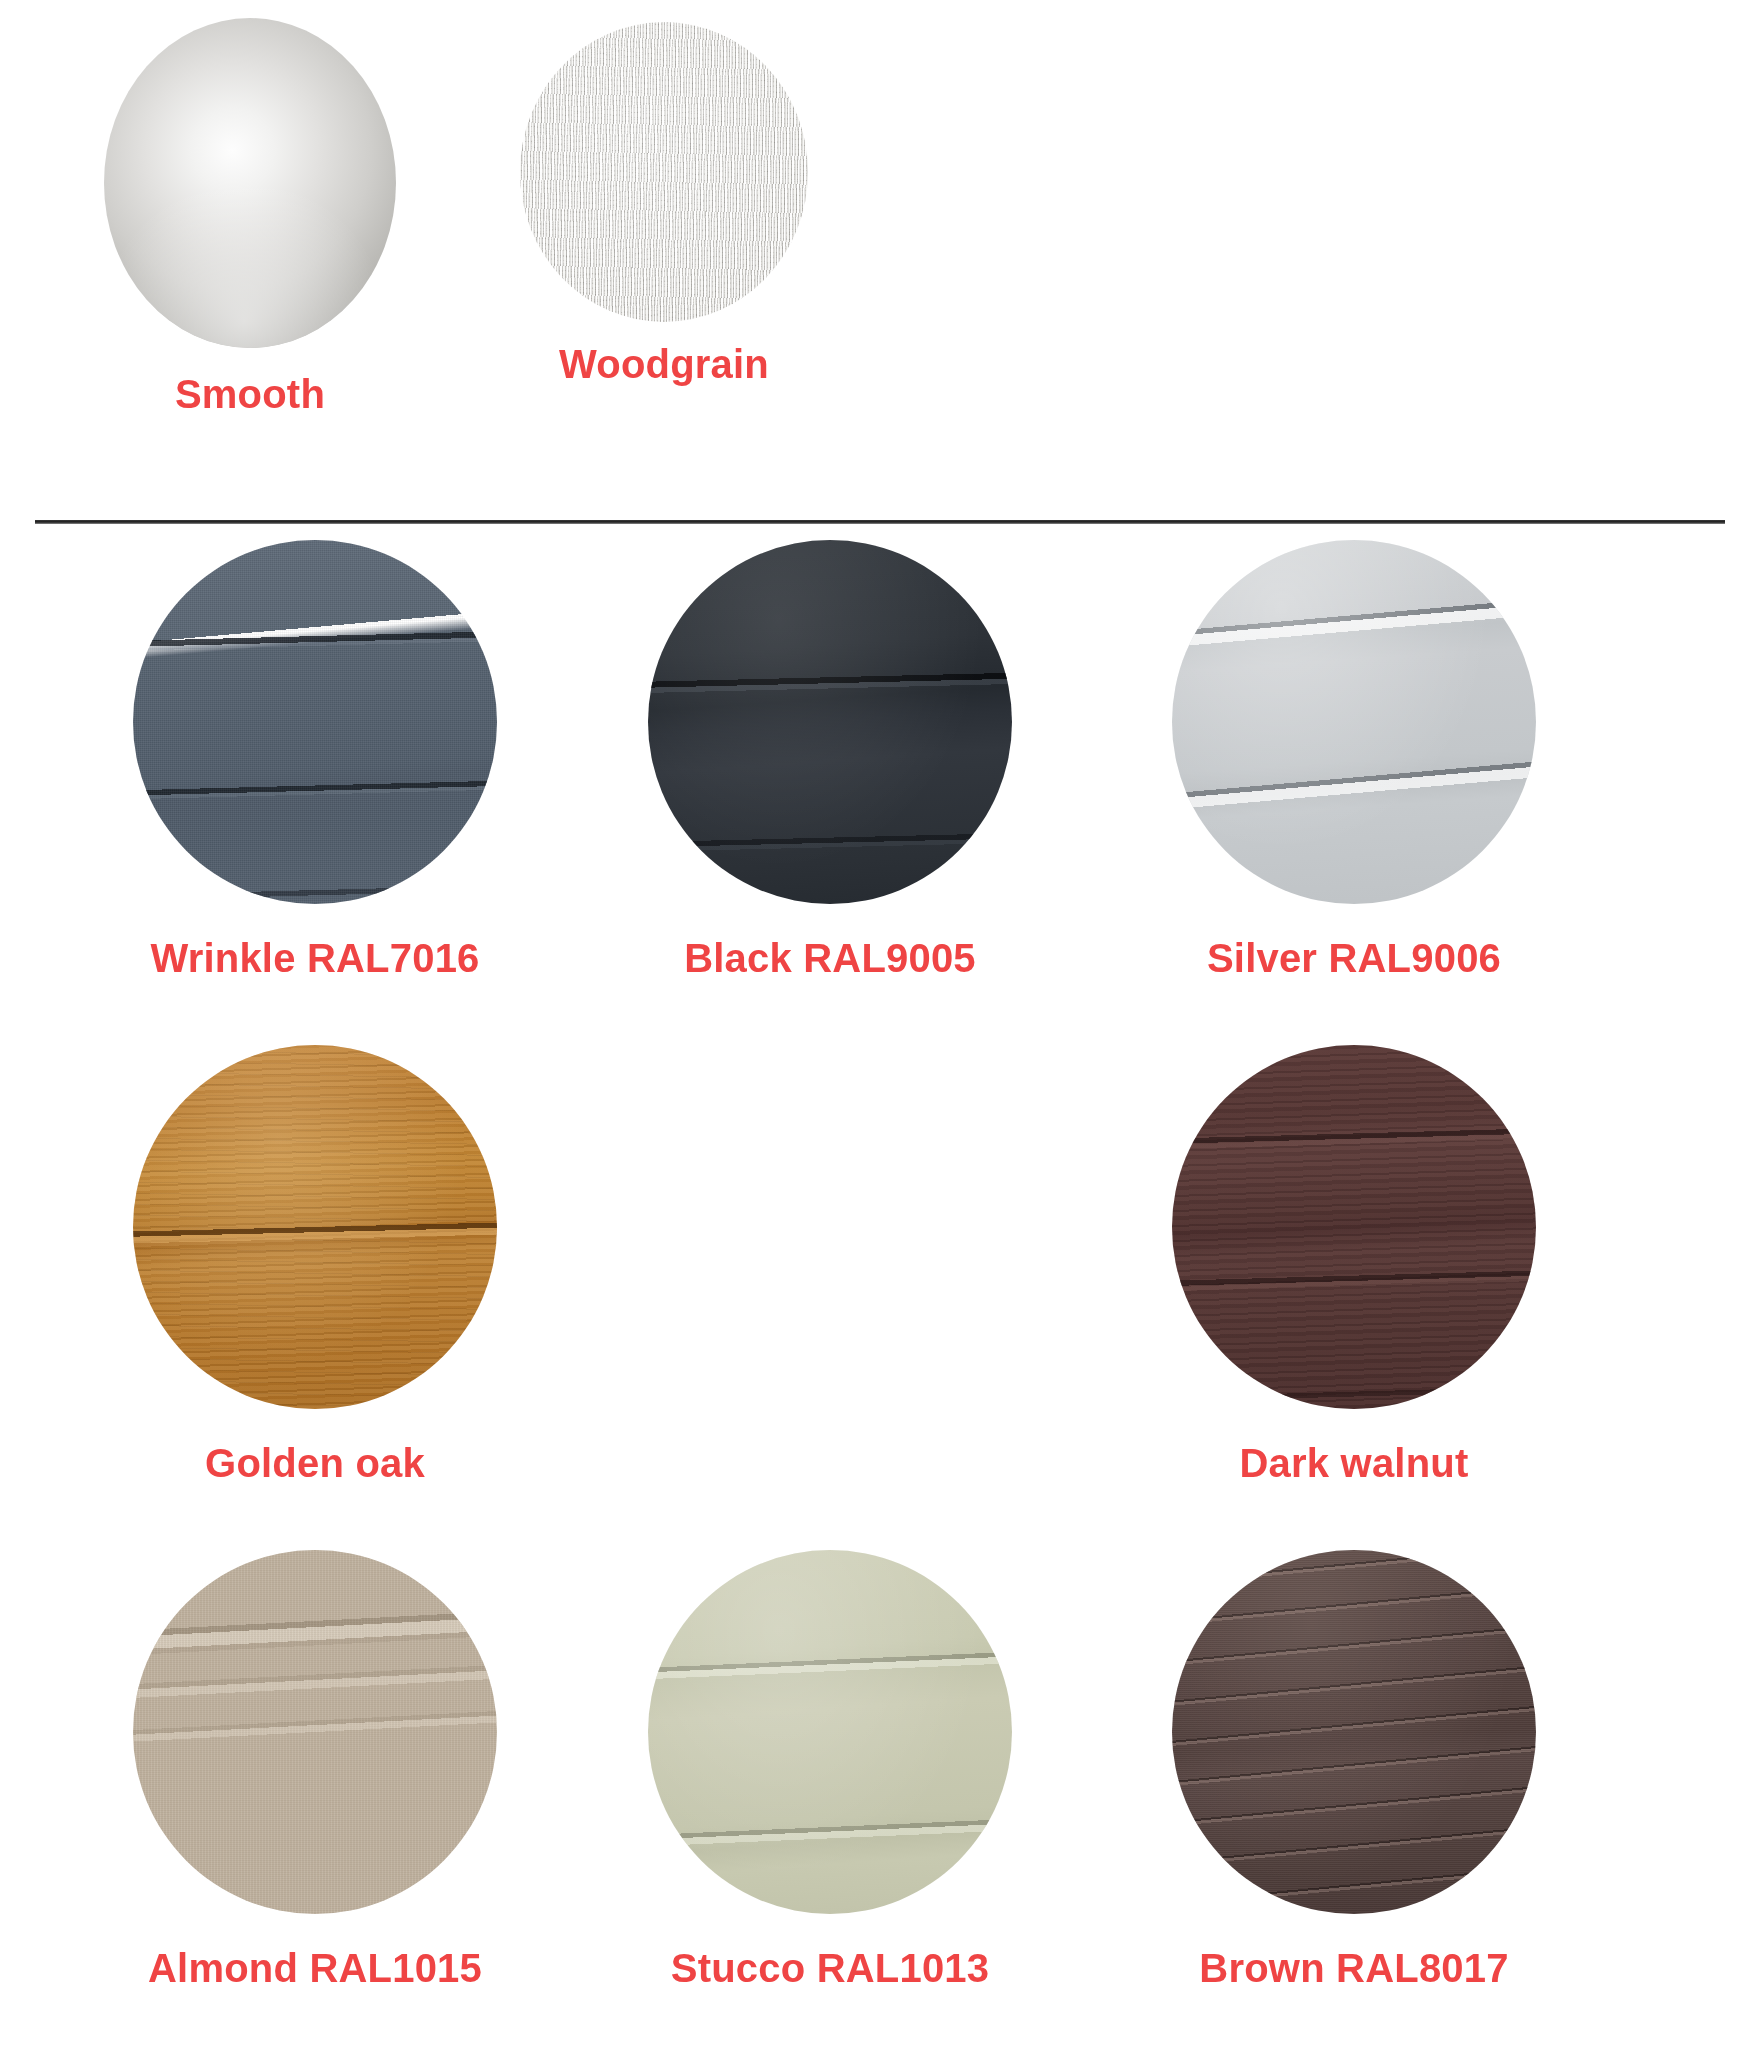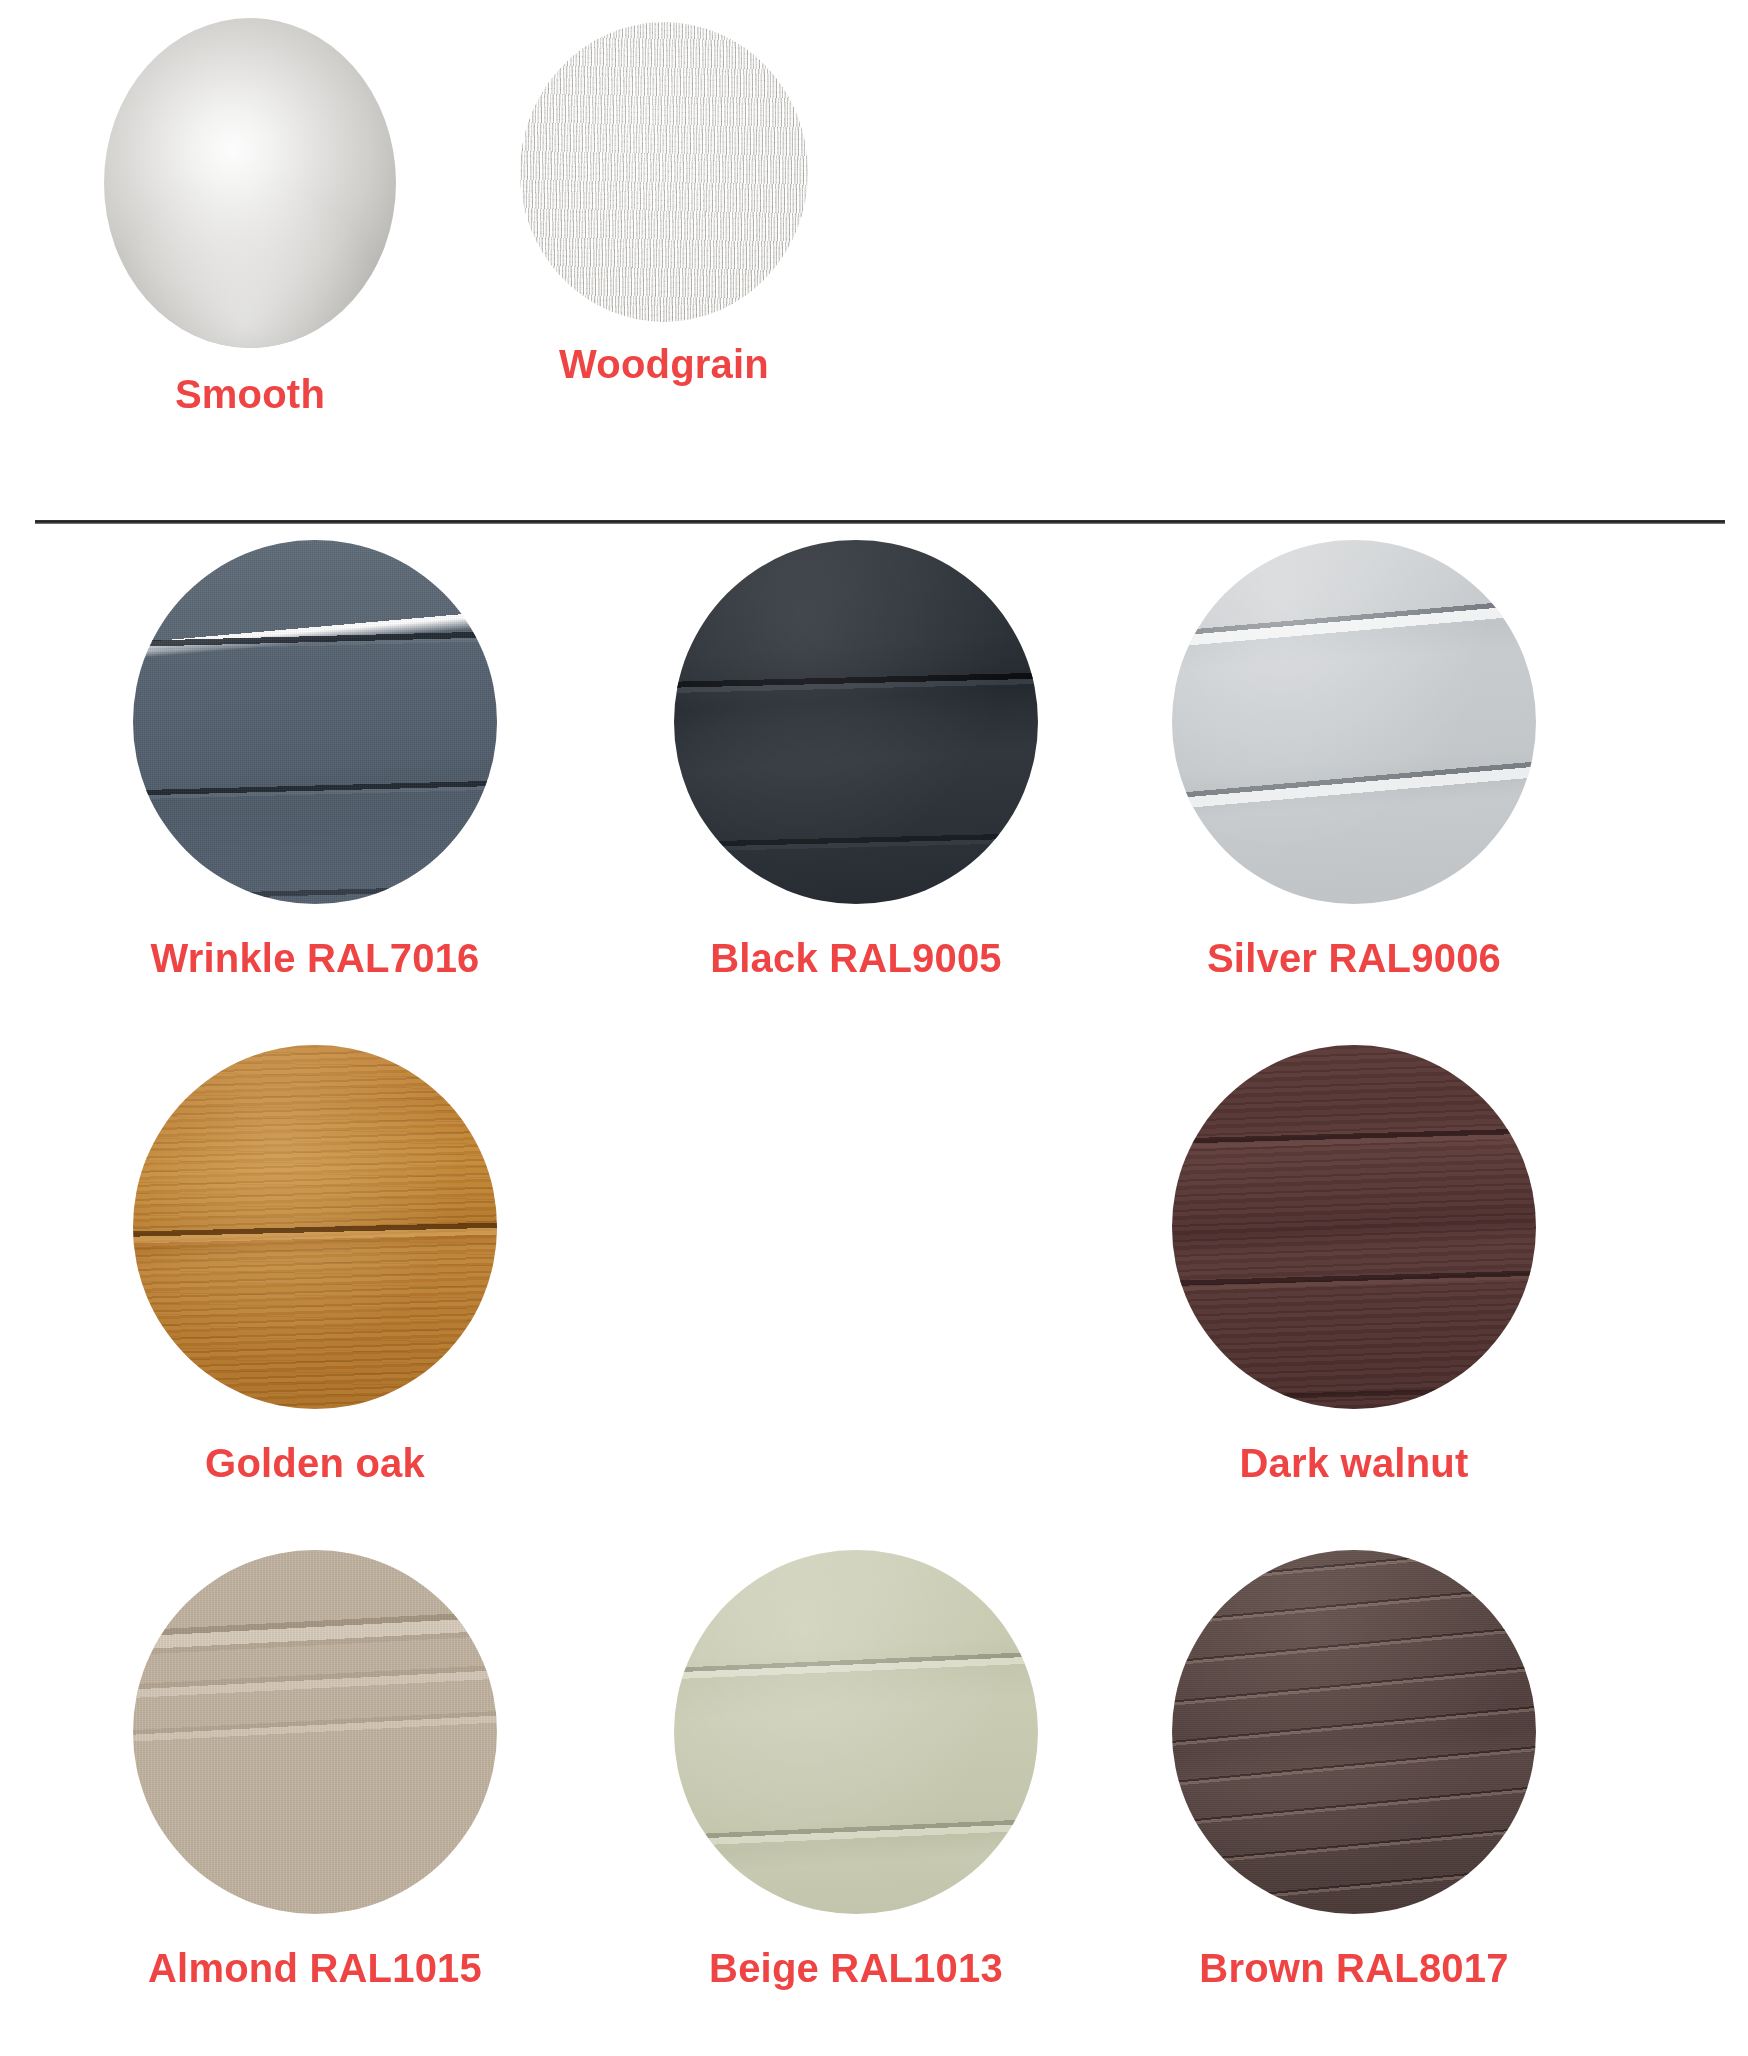--- a/index.html
+++ b/index.html
@@ -163,21 +163,21 @@
     top:540px;
     left:0;
     width:1572px;
   }
   .color-row{
     position:relative;
     height:505px;
   }
   .color-row .cell{ position:absolute; top:0; }
   .color-row .cell-0{ left:133px; }
-  .color-row .cell-1{ left:674px; }
+  .color-row .cell-1{ left:648px; }
   .color-row .cell-2{ left:1172px; }
   .color-row .swatch{
     width:364px;
     height:364px;
   }
   .color-row .label{
     font-size:40px;
     margin-top:34px;
   }
 
@@ -437,21 +437,21 @@
       </div>
     </div>
 
     <div class="color-row">
       <div class="cell cell-0">
         <div class="swatch c-almond"></div>
         <div class="label">Almond RAL1015</div>
       </div>
       <div class="cell cell-1">
         <div class="swatch c-beige"></div>
-        <div class="label">Beige RAL1013</div>
+        <div class="label">Stucco RAL1013</div>
       </div>
       <div class="cell cell-2">
         <div class="swatch c-brown"></div>
         <div class="label">Brown RAL8017</div>
       </div>
     </div>
 
   </div>
 
 </div>

